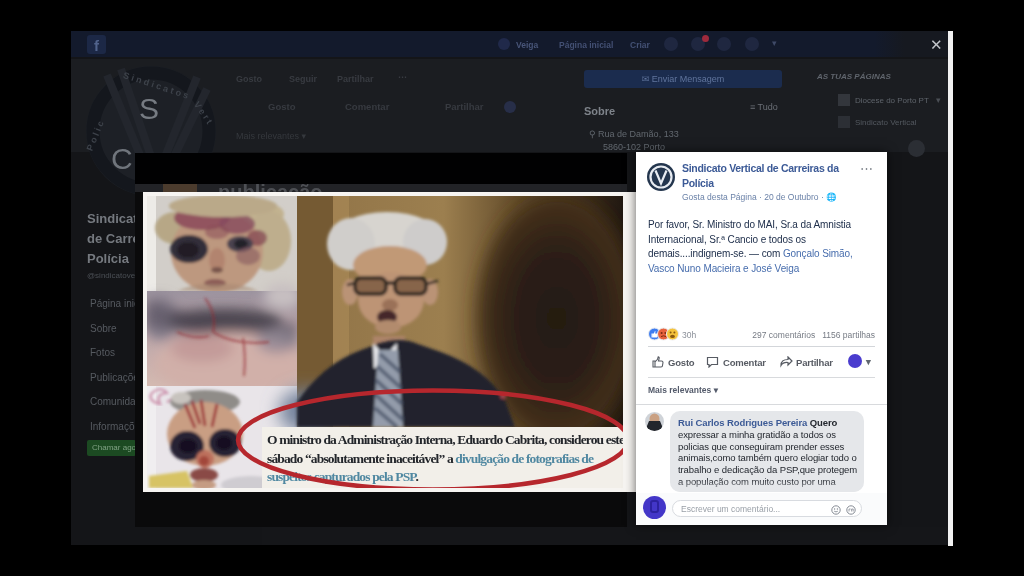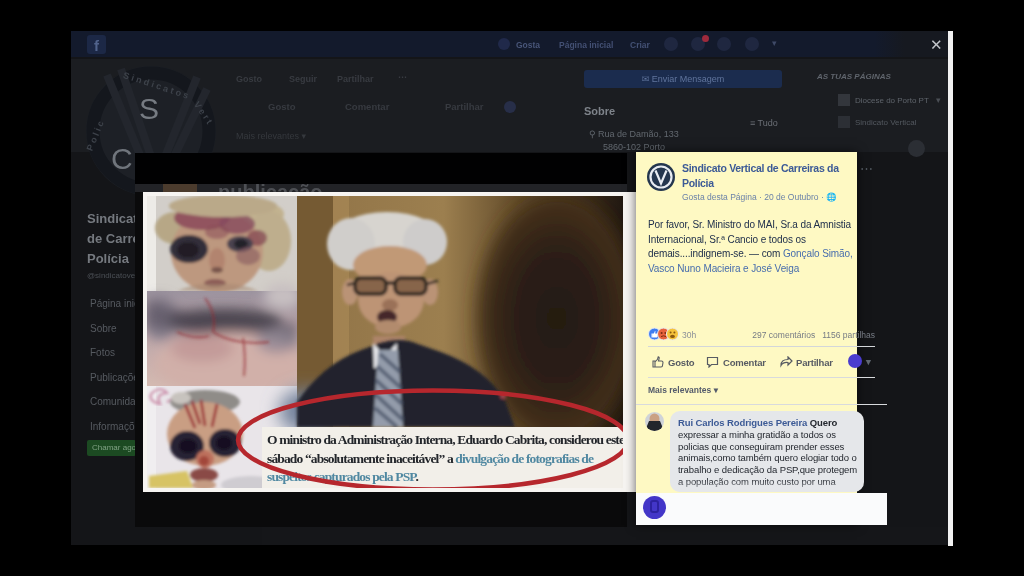--- a/index.html
+++ b/index.html
@@ -12,21 +12,21 @@
 <body>
 <div id="stage">
 
   <div class="abs" style="left:71px; top:31px; width:877px; height:514px; background:#141518;"></div>
 
   <div class="abs" style="left:71px; top:59px; width:877px; height:93px; background:#1b1d21;"></div>
 
   <div class="abs" style="left:71px; top:31px; width:877px; height:26px; background:#131a2c;">
     <div class="abs" style="left:16px; top:4px; width:19px; height:19px; background:#1c2846; border-radius:3px; color:#51638c; font-weight:bold; font-size:15px; text-align:center; line-height:21px;">f</div>
     <div class="abs" style="left:427px; top:7px; width:12px; height:12px; border-radius:50%; background:#20294a;"></div>
-    <span class="abs" style="left:445px; top:9px; font-size:8.5px; font-weight:bold; color:#485578;">Gosta</span>
+    <span class="abs" style="left:445px; top:9px; font-size:8.5px; font-weight:bold; color:#485578;">Veiga</span>
     <span class="abs" style="left:488px; top:9px; font-size:8.5px; font-weight:bold; color:#435073;">Página inicial</span>
     <span class="abs" style="left:559px; top:9px; font-size:8.5px; font-weight:bold; color:#435073;text-align:right;">Criar</span>
     <div class="abs" style="left:593px; top:6px; width:14px; height:14px; border-radius:50%; background:#1f2740;"></div>
     <div class="abs" style="left:620px; top:6px; width:14px; height:14px; border-radius:50%; background:#1f2740;"></div>
     <div class="abs" style="left:631px; top:4px; width:7px; height:7px; border-radius:50%; background:#9e2a3c;"></div>
     <div class="abs" style="left:646px; top:6px; width:14px; height:14px; border-radius:50%; background:#1f2740;"></div>
     <div class="abs" style="left:674px; top:6px; width:14px; height:14px; border-radius:50%; background:#1f2740;"></div>
     <span class="abs" style="left:701px; top:7px; font-size:9px; color:#3f4a68;">▾</span>
   </div>
 
@@ -59,21 +59,21 @@
   <div class="abs" style="left:236px; top:131px; font-size:9px; color:#35383d;">Mais relevantes ▾</div>
 
   <div class="abs" style="left:87px; top:209px; width:48px; overflow:hidden; color:#75797f; font-size:13px; font-weight:bold; line-height:20px; white-space:nowrap;">Sindicato<br>de Carreir<br>Polícia</div>
   <div class="abs" style="left:87px; top:271px; width:48px; overflow:hidden; color:#4b4f55; font-size:8px; white-space:nowrap;">@sindicatover</div>
 
   <div class="abs" style="left:90px; top:292px; width:45px; overflow:hidden; color:#565a60; font-size:10px; line-height:24.5px; white-space:nowrap;">Página inicial<br>Sobre<br>Fotos<br>Publicações<br>Comunidade<br>Informações e an</div>
   <div class="abs" style="left:87px; top:440px; width:49px; height:16px; background:#1c4a22; border-radius:2px; color:#7fa183; font-size:8px; line-height:16px; padding-left:5px; overflow:hidden; white-space:nowrap;">Chamar ago</div>
 
   <div class="abs" style="left:584px; top:70px; width:198px; height:18px; background:#1b2c4e; border-radius:3px; color:#60749c; font-size:9px; text-align:center; line-height:18px;">✉ Enviar Mensagem</div>
   <div class="abs" style="left:584px; top:105px; font-size:11px; font-weight:bold; color:#7e838a;">Sobre</div>
-  <div class="abs" style="left:750px; top:118px; font-size:9px; color:#6b6f76;">≡ Tudo</div>
+  <div class="abs" style="left:750px; top:102px; font-size:9px; color:#6b6f76;">≡ Tudo</div>
   <div class="abs" style="left:589px; top:129px; font-size:9px; color:#62686f;">⚲ Rua de Damão, 133</div>
   <div class="abs" style="left:603px; top:142px; font-size:9px; color:#62686f;">5860-102 Porto</div>
   <div class="abs" style="left:817px; top:72px; font-size:8px; font-weight:bold; color:#60656d;font-style:italic;">AS TUAS PÁGINAS</div>
   <div class="abs" style="left:838px; top:94px; width:12px; height:12px; background:#33363c;"></div>
   <div class="abs" style="left:855px; top:96px; font-size:8px; color:#5f646b;">Diocese do Porto PT</div>
   <div class="abs" style="left:936px; top:95px; font-size:9px; color:#4b4f55;">▾</div>
   <div class="abs" style="left:838px; top:116px; width:12px; height:12px; background:#2c2f35;"></div>
   <div class="abs" style="left:855px; top:118px; font-size:8px; color:#53585f;">Sindicato Vertical</div>
   <div class="abs" style="left:908px; top:140px; width:17px; height:17px; border-radius:50%; background:#2b2e34;"></div>
 
@@ -222,21 +222,21 @@
         <rect x="115" y="231" width="361" height="61" fill="#f2efe9"></rect>
         <text x="120" y="248" font-family="Liberation Serif" font-size="13.5" font-weight="bold" letter-spacing="-0.85" fill="#23262b">O ministro da Administração Interna, Eduardo Cabrita, considerou este</text>
         <text x="120" y="266.5" font-family="Liberation Serif" font-size="13.5" font-weight="bold" letter-spacing="-0.85" fill="#23262b">sábado “absolutamente inaceitável” a <tspan fill="#4c89a4">divulgação de fotografias de</tspan></text>
         <text x="120" y="284.5" font-family="Liberation Serif" font-size="13.5" font-weight="bold" letter-spacing="-0.85" fill="#4c89a4">suspeitos capturados pela PSP<tspan fill="#23262b">.</tspan></text>
       </g>
 
       <ellipse cx="286" cy="244" rx="195" ry="49.5" fill="none" stroke="#c0242b" stroke-width="4.5"></ellipse>
     </svg>
   </div>
 
-  <div class="abs" style="left:636px; top:152px; width:221px; height:373px; background:#fef9c3; box-shadow:0 0 10px rgba(0,0,0,0.6);">
+  <div class="abs" style="left:636px; top:152px; width:251px; height:373px; background:#ffffff; box-shadow:0 0 10px rgba(0,0,0,0.6);">
 
     <svg class="abs" style="left:11px; top:11px;" width="28" height="28" viewBox="0 0 28 28">
       <circle cx="14" cy="14" r="14" fill="#24364e"></circle>
       <circle cx="14" cy="14" r="10.5" fill="none" stroke="#e8ecf2" stroke-width="2.2"></circle>
       <path d="M8.5 7.5 L14 20.5 L19.5 7.5" fill="none" stroke="#e8ecf2" stroke-width="2.2"></path>
     </svg>
     <div class="abs" style="left:46px; top:9px; width:190px; font-size:10.5px; font-weight:bold; color:#3c5a96; line-height:14.5px; letter-spacing:-0.3px; white-space:nowrap;">Sindicato Vertical de Carreiras da<br>Polícia</div>
     <div class="abs" style="left:46px; top:40px; font-size:8.5px; color:#6b82a8;">Gosta desta Página · 20 de Outubro · <span style="color:#7b88a0;">🌐</span></div>
     <div class="abs" style="left:224px; top:9px; font-size:13px; color:#606770; letter-spacing:1px;">⋯</div>
 
@@ -294,20 +294,33 @@
     </svg>
     <div class="abs" style="left:34px; top:259px; width:194px; height:81px; background:#e5e7ea; border-radius:10px; padding:6px 8px; overflow:hidden;">
       <div class="abs" style="left:0; bottom:0; width:100%; height:12px; background:linear-gradient(rgba(229,231,234,0), rgba(229,231,234,.75)); z-index:2;"></div>
       <div style="font-size:9.5px; line-height:11.8px; color:#23272e; letter-spacing:-0.1px; white-space:nowrap;"><span style="color:#3c5a96; font-weight:bold;">Rui Carlos Rodrigues Pereira</span> <span style="font-weight:bold;">Quero</span><br>expressar a minha gratidão a todos os<br>policias que conseguiram prender esses<br>animais,como também quero elogiar todo o<br>trabalho e dedicação da PSP,que protegem<br>a população com muito custo por uma</div>
     </div>
 
     <div class="abs" style="left:0; top:341px; width:251px; height:32px; background:#fafbfc;"></div>
     <div class="abs" style="left:7px; top:344px; width:23px; height:23px; border-radius:50%; background:#4336c8;">
       <div class="abs" style="left:7px; top:4px; width:9px; height:13px; border:2px solid #2d22a0; border-radius:3px;"></div>
     </div>
+    <div class="abs" style="left:36px; top:348px; width:190px; height:17px; background:#fff; border:1px solid #d8dbe0; border-radius:9px;">
+      <span class="abs" style="left:8px; top:3px; font-size:8.5px; color:#9aa0a8;">Escrever um comentário...</span>
+      <svg class="abs" style="right:20px; top:3.5px;" width="10" height="10" viewBox="0 0 10 10">
+          <circle cx="5" cy="5" r="4.2" fill="none" stroke="#868c95" stroke-width="1"></circle>
+          <circle cx="3.6" cy="4" r=".7" fill="#868c95"></circle>
+          <circle cx="6.4" cy="4" r=".7" fill="#868c95"></circle>
+          <path d="M3.2 6.2 q1.8 1.4 3.6 0" stroke="#868c95" stroke-width=".9" fill="none"></path>
+        </svg>
+      <svg class="abs" style="right:5px; top:3.5px;" width="10" height="10" viewBox="0 0 10 10">
+          <circle cx="5" cy="5" r="4.2" fill="none" stroke="#868c95" stroke-width="1"></circle>
+          <path d="M3 4 v2.5 M3 4 h1.6 M5.6 4 v2.5 M7.2 4 v2.5 M5.6 4 h1.6" stroke="#868c95" stroke-width=".8" fill="none"></path>
+        </svg>
+    </div>
   </div>
 
   <div class="abs" style="left:875px; top:31px; width:73px; height:26px; background:linear-gradient(90deg, rgba(22,25,32,0), #161920 40%);"></div>
 
   <div class="abs" style="left:930px; top:36px; font-size:15px; color:#c2c5ca;">✕</div>
 
   <div class="abs" style="left:948px; top:31px; width:5px; height:515px; background:#f2f2f2;"></div>
 
 </div>
 

